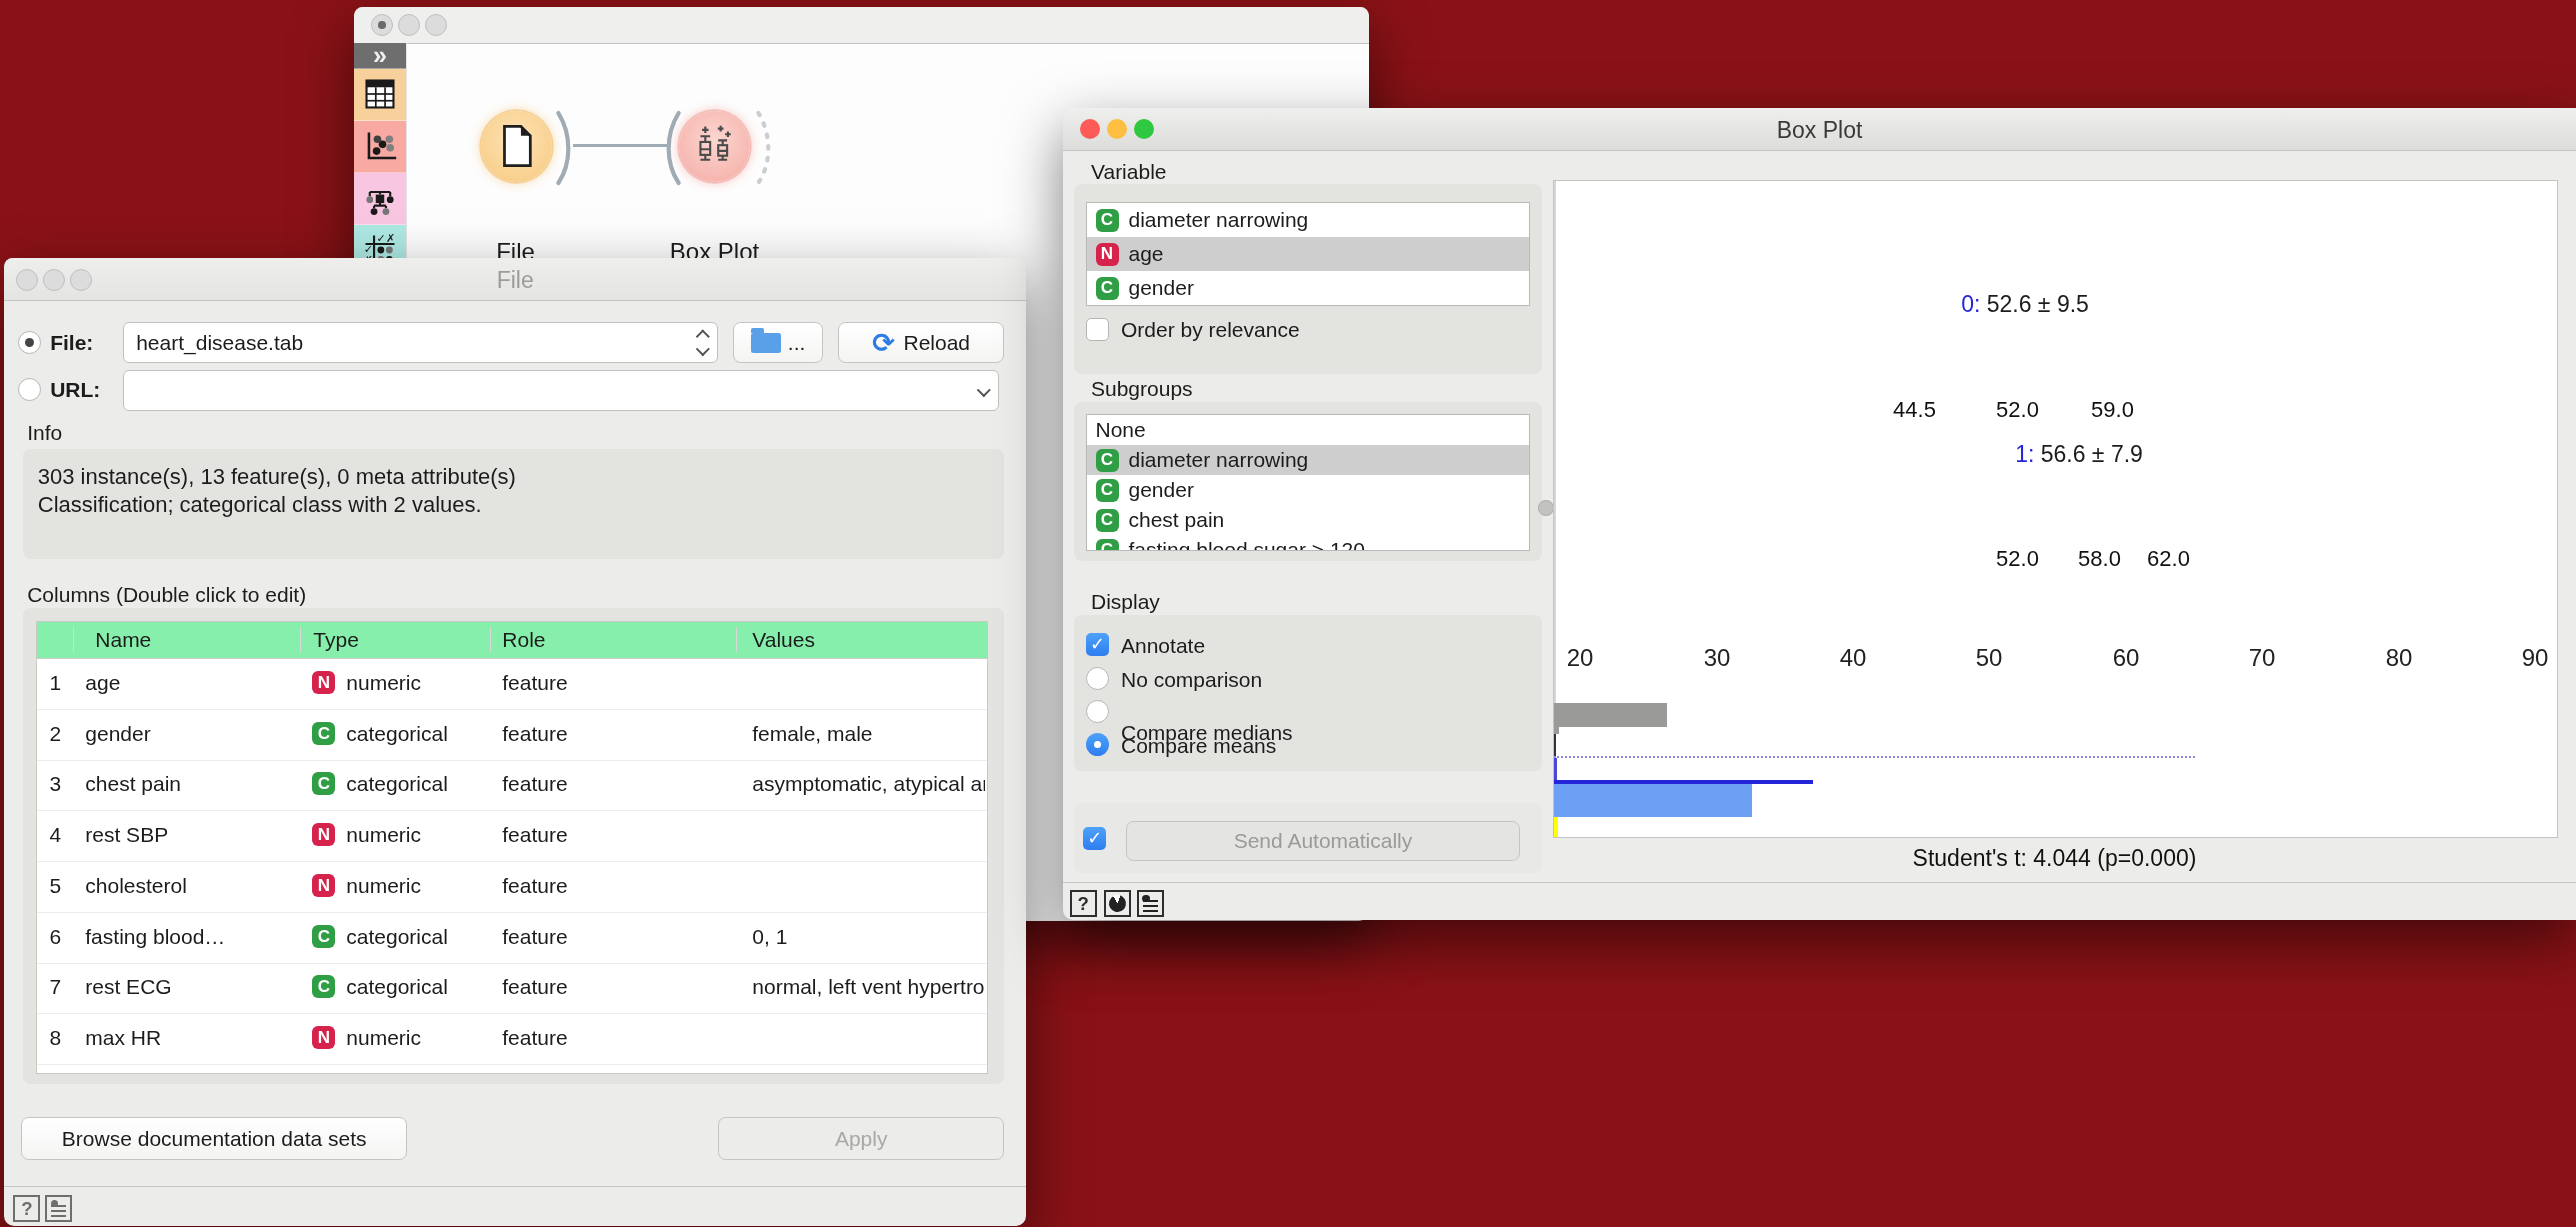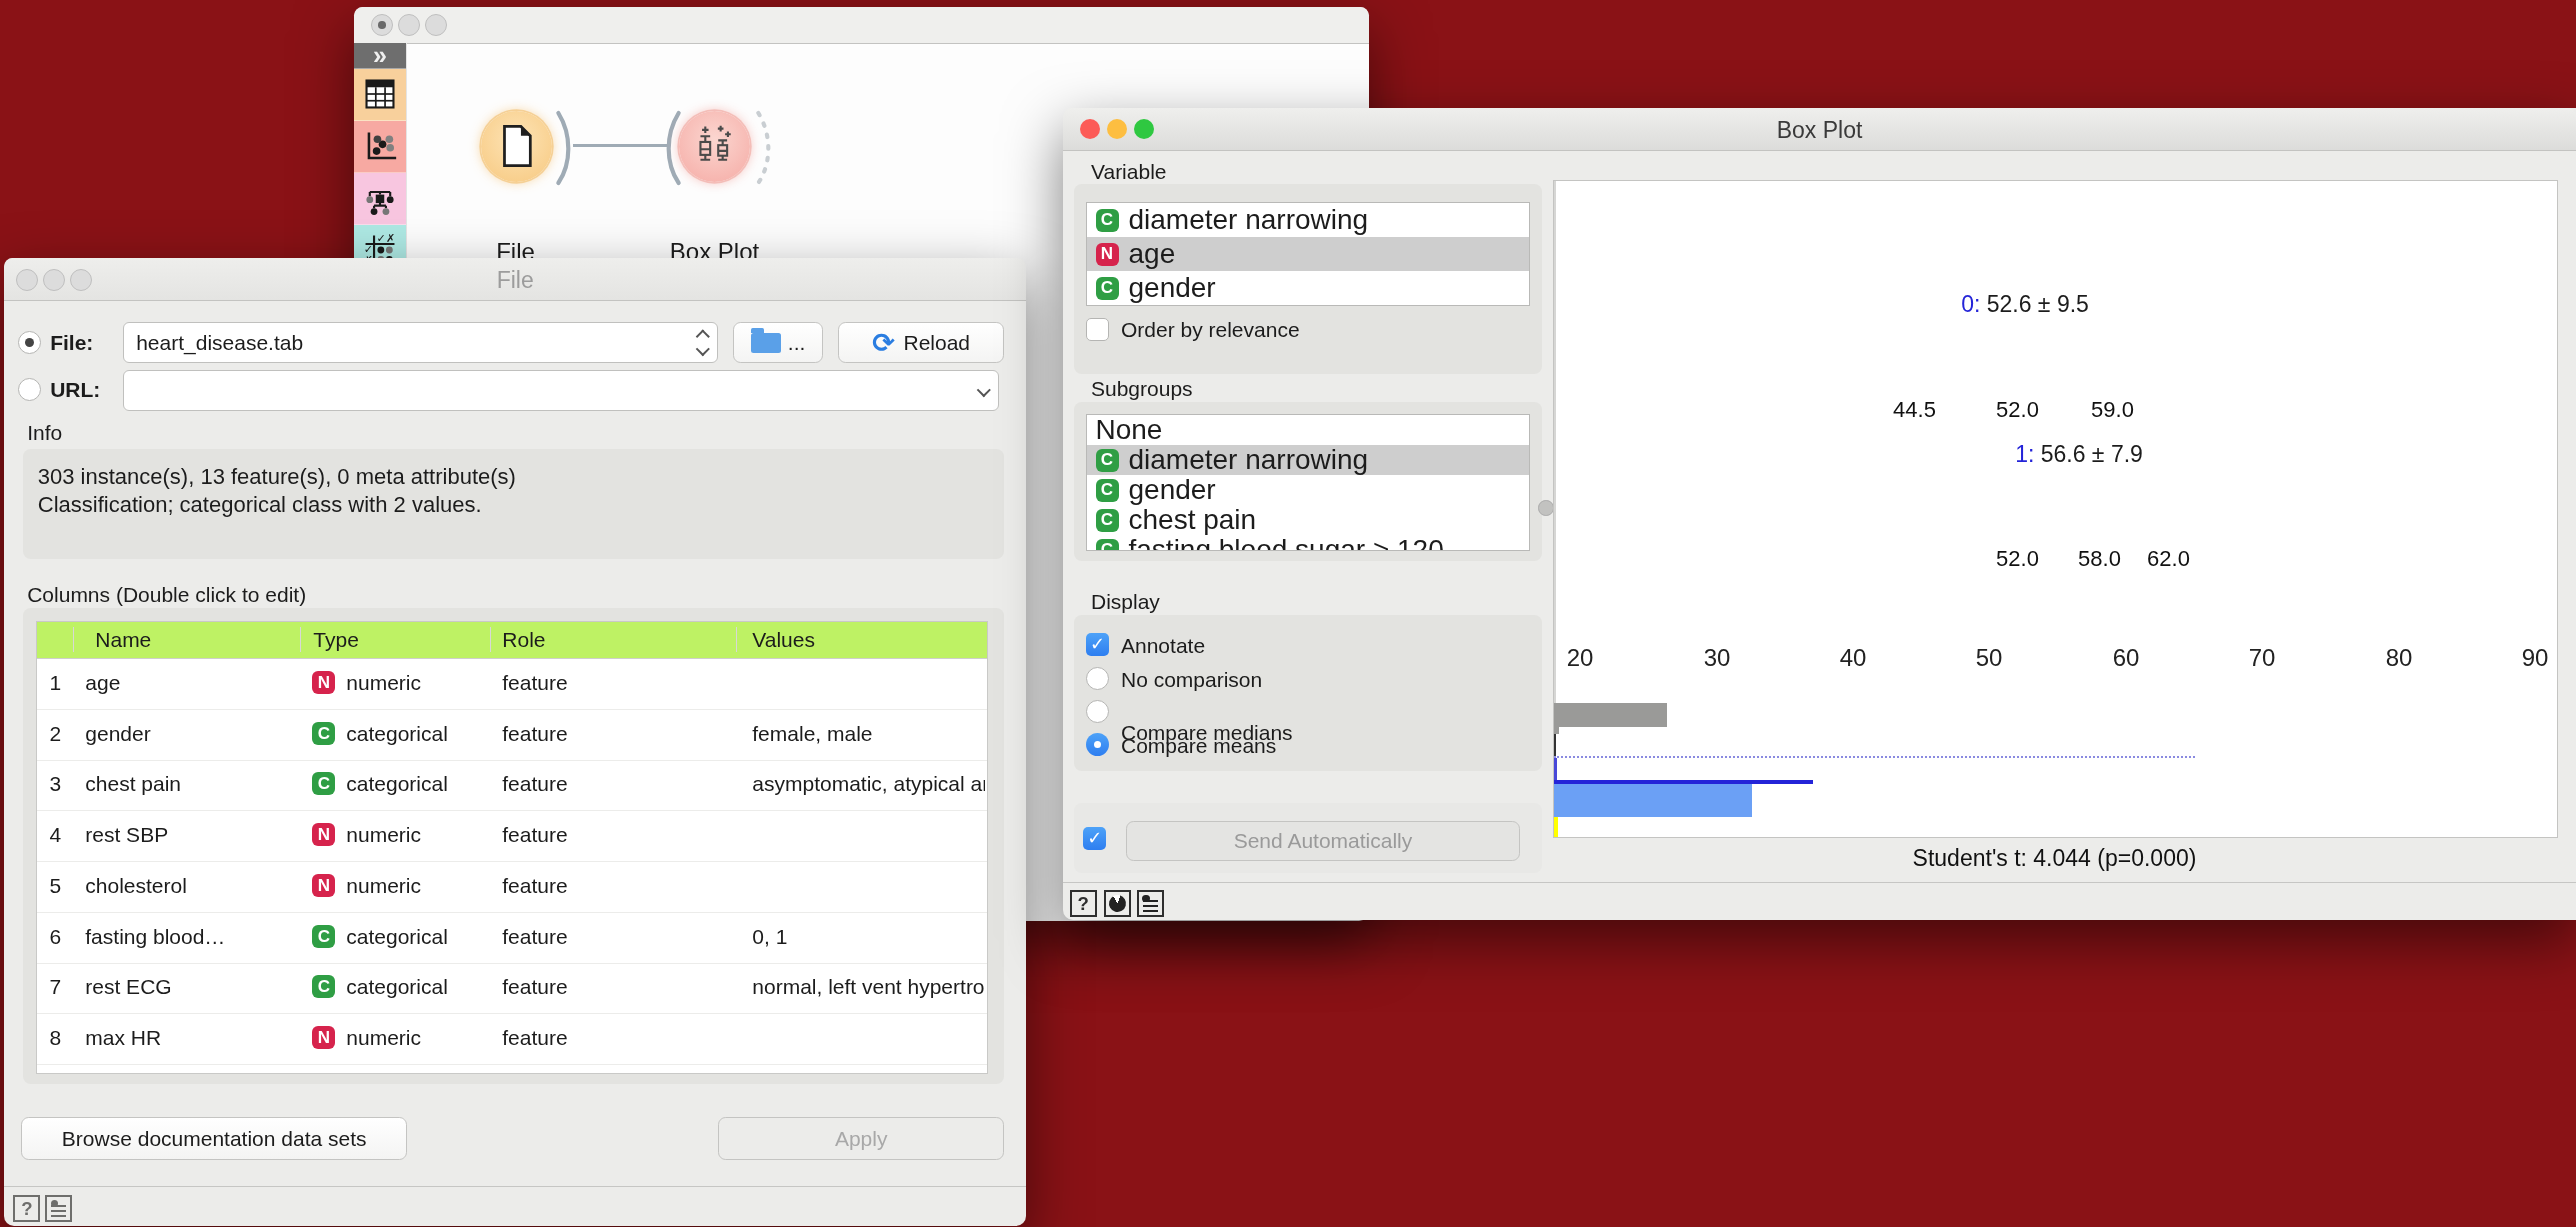--- a/index.html
+++ b/index.html
@@ -8,21 +8,21 @@
   .win{position:absolute;border-radius:10px;box-shadow:0 22px 59px rgba(0,0,0,.5);}
   .titlebar{position:absolute;left:0;top:0;right:0;height:42px;background:linear-gradient(#efefed,#dcdcda);border-bottom:0.8px solid #c3c3c1;border-radius:8.5px 8.5px 0 0;}
   .tl{position:absolute;top:11px;width:20px;height:20px;border-radius:50%;}
   .tl.gray{background:#dcdcdc;border:0.8px solid #bfbfbf;}
   .tl.dot::after{content:"";position:absolute;left:6px;top:6px;width:7.6px;height:7.6px;border-radius:50%;background:#6a6a6a;}
   .wtitle{position:absolute;top:8.5px;left:0;right:0;text-align:center;font-size:23px;}
   .gpanel{position:absolute;background:#e3e3e0;border-radius:7.6px;}
   .wlist{position:absolute;background:#fff;border:0.8px solid #b9b9b7;overflow:hidden;}
   .lrow{display:flex;align-items:center;padding:0 8.5px;gap:10px;}
   .lrow.sel{background:#cecece;}
-  .lname{font-size:28px;white-space:nowrap;}
+  .lname{font-size:21px;white-space:nowrap;}
   .badge{display:inline-flex;align-items:center;justify-content:center;width:23px;height:23px;border-radius:6px;color:#fff;font-size:17px;font-weight:bold;flex:0 0 23px;}
   .bN{background:#d6234c;}
   .bC{background:#2f9e44;}
   .chk{position:absolute;width:23px;height:23px;border-radius:5px;background:#fff;border:0.8px solid #b5b5b3;box-sizing:border-box;}
   .chk.on{background:linear-gradient(#4da2f8,#2e7ef0);border:none;color:#fff;font-size:18px;font-weight:bold;text-align:center;line-height:23px;}
   .radio{position:absolute;width:23px;height:23px;border-radius:50%;background:#fff;border:0.8px solid #b5b5b3;box-sizing:border-box;}
   .radio.onblue{background:linear-gradient(#4da2f8,#2e7ef0);border:none;}
   .radio.onblue::after{content:"";position:absolute;left:7.6px;top:7.6px;width:7.6px;height:7.6px;border-radius:50%;background:#fff;}
   .radio.ondark::after{content:"";position:absolute;left:6px;top:6px;width:9.3px;height:9.3px;border-radius:50%;background:#444;}
   .ctllabel{position:absolute;font-size:21px;white-space:nowrap;}
@@ -186,21 +186,21 @@
     <div class="ctllabel" style="left:23px;top:163px;">Info</div>
     <div class="gpanel" style="left:18.6px;top:191px;width:981px;height:110px;">
       <div style="position:absolute;left:15px;top:15px;font-size:22px;">303 instance(s), 13 feature(s), 0 meta attribute(s)</div>
       <div style="position:absolute;left:15px;top:43px;font-size:22px;">Classification; categorical class with 2 values.</div>
     </div>
 
     <div class="ctllabel" style="left:23px;top:325px;">Columns (Double click to edit)</div>
     <div class="gpanel" style="left:18.6px;top:350px;width:981px;height:476px;">
       <div class="wlist" style="left:13.5px;top:12.7px;width:950px;height:451px;border-color:#c9c9c7;">
 
-        <div class="p" style="left:0;top:0;right:0;height:36px;border-bottom:0.8px solid #cfcfcd;background:#bef264;">
+        <div class="p" style="left:0;top:0;right:0;height:36px;border-bottom:0.8px solid #cfcfcd;background:#86efac;">
           <span class="sep" style="left:36px;top:5px;width:0.8px;height:25px;"></span>
           <span class="sep" style="left:263px;top:5px;width:0.8px;height:25px;"></span>
           <span class="sep" style="left:453px;top:5px;width:0.8px;height:25px;"></span>
           <span class="sep" style="left:699px;top:5px;width:0.8px;height:25px;"></span>
           <span class="thead p" style="left:58px;top:6px;">Name</span>
           <span class="thead p" style="left:276px;top:6px;">Type</span>
           <span class="thead p" style="left:465px;top:6px;">Role</span>
           <span class="thead p" style="left:715px;top:6px;">Values</span>
         </div>
         <div class="p" id="tableRows" style="left:0;top:36px;right:0;bottom:0;overflow:hidden;">

